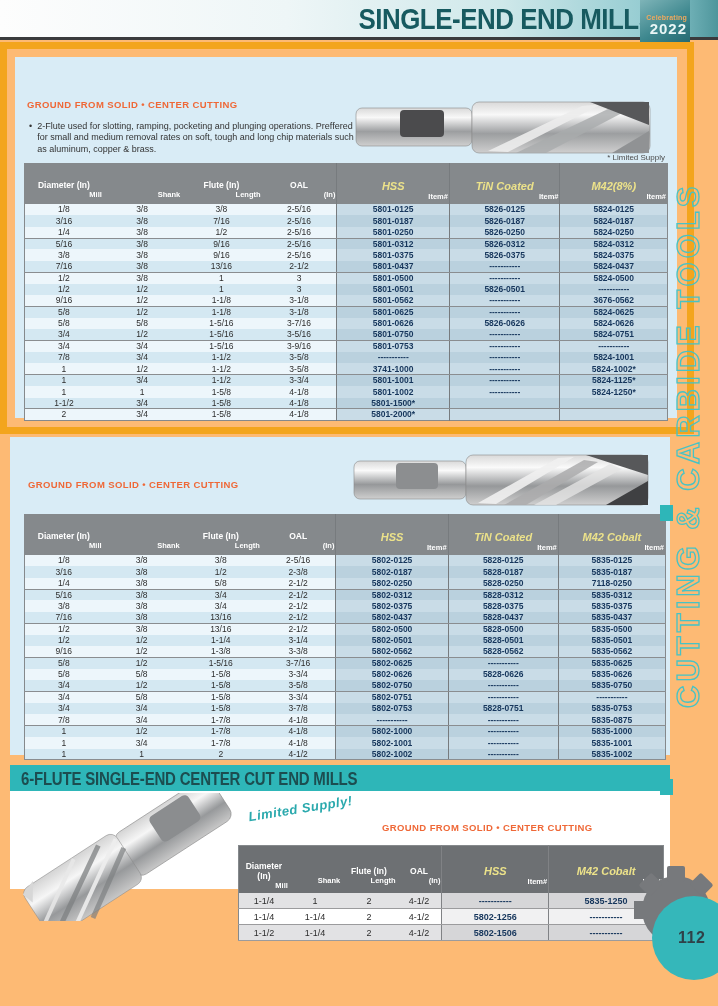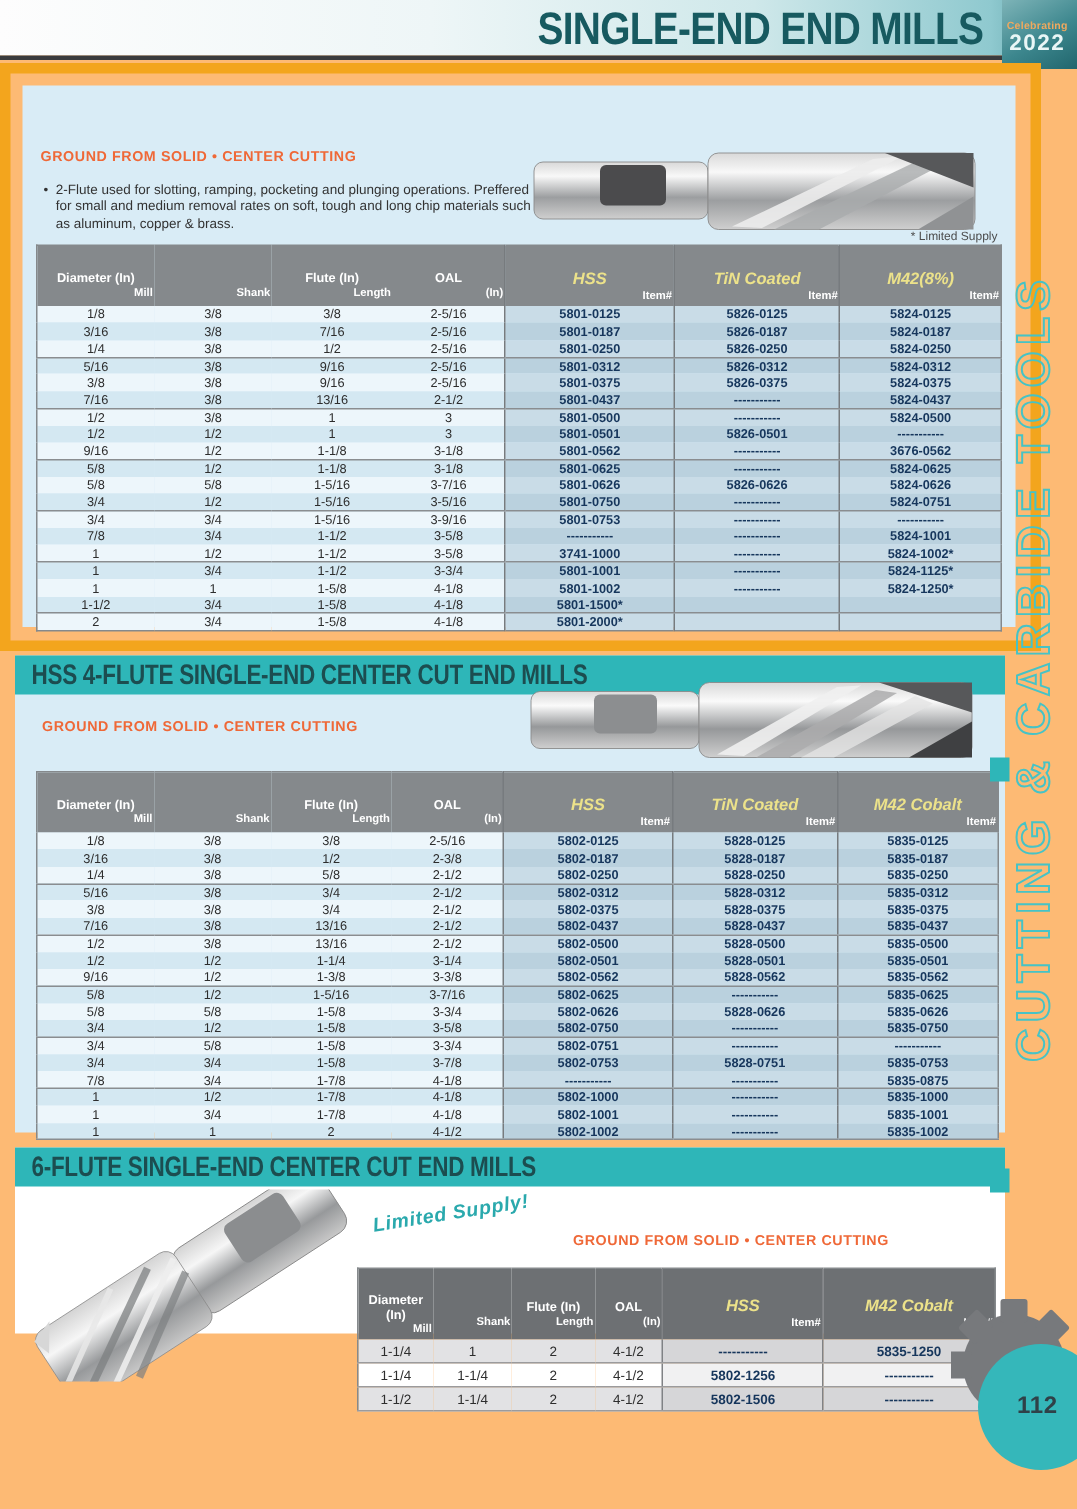--- a/index.html
+++ b/index.html
@@ -5,22 +5,22 @@
   * { margin:0; padding:0; box-sizing:border-box; }
   body { font-family:"Liberation Sans", sans-serif; background:#2e2e30; }
   .page { position:relative; width:718px; height:1006px; background:#fdba74; overflow:hidden; font-family:"Liberation Sans", sans-serif; }
 
   
   .topbar { position:absolute; left:0; top:0; width:718px; height:40px;
     background:linear-gradient(90deg,#fdfdfd 0%,#eef6f7 40%,#cfe8ea 70%,#8fc9cf 92%,#4e969c 100%);
     border-bottom:3px solid #3a3b3d; }
   .main-title { position:absolute; right:62px; top:4px; font-size:27px; font-weight:bold;
     color:#175a60; letter-spacing:-0.5px; transform:scaleY(1.12) scaleX(0.96); transform-origin:right center; }
-  .badge { position:absolute; left:668px; top:0; width:50px; height:46px;
-    background:linear-gradient(150deg,#7eb4b8 0%,#3d878e 55%,#21666d 100%); text-align:center; padding:14px 3px 0 0; }
+  .badge { position:absolute; left:640px; top:0; width:50px; height:46px;
+    background:linear-gradient(150deg,#7eb4b8 0%,#3d878e 55%,#21666d 100%); text-align:right; padding:14px 3px 0 0; }
   .badge-l1 { font-size:7px; font-weight:bold; color:#f0a95e; letter-spacing:0.2px; }
   .badge-l2 { font-size:15px; font-weight:bold; color:#e9f6f6; letter-spacing:1px; line-height:1; }
 
   
   .hl-box { position:absolute; left:0; top:42px; width:694px; height:392px; border:7px solid #f3a51d; }
 
   
   .panel { position:absolute; background:#d9ecf6; }
   .panel1 { left:15px; top:57px; width:662px; height:361px; }
   .panel2 { left:10px; top:437px; width:660px; height:318px; }
@@ -339,23 +339,20 @@
               <td class="item-col">5801-2000*</td>
               <td class="item-col"></td>
               <td class="item-col"></td>
             </tr>
           </tbody>
         </table>
       </div>
   </section>
 
   <section class="panel panel2">
-    <div class="band">
-      <span class="band-title">HSS 4-FLUTE SINGLE-END CENTER CUT END MILLS</span>
-    </div>
     <div class="sub sub2">GROUND FROM SOLID • CENTER CUTTING</div>
     <svg class="endmill endmill2" width="312" height="70" viewBox="0 0 312 70">
       <defs>
         <linearGradient id="gm2" x1="0" y1="0" x2="0" y2="1">
           <stop offset="0" stop-color="#d9d9d9"></stop>
             <stop offset="0.25" stop-color="#fafafa"></stop>
           <stop offset="0.62" stop-color="#96989a"></stop>
             <stop offset="1" stop-color="#cfcfcf"></stop>
         </linearGradient>
       </defs>
@@ -430,21 +427,21 @@
               <td class="item-col">5828-0187</td>
               <td class="item-col">5835-0187</td>
             </tr>
             <tr class="grp">
               <td>1/4</td>
               <td>3/8</td>
               <td>5/8</td>
               <td>2-1/2</td>
               <td class="item-col">5802-0250</td>
               <td class="item-col">5828-0250</td>
-              <td class="item-col">5835-0250</td>
+              <td class="item-col">7118-0250</td>
             </tr>
             <tr>
               <td>5/16</td>
               <td>3/8</td>
               <td>3/4</td>
               <td>2-1/2</td>
               <td class="item-col">5802-0312</td>
               <td class="item-col">5828-0312</td>
               <td class="item-col">5835-0312</td>
             </tr>

